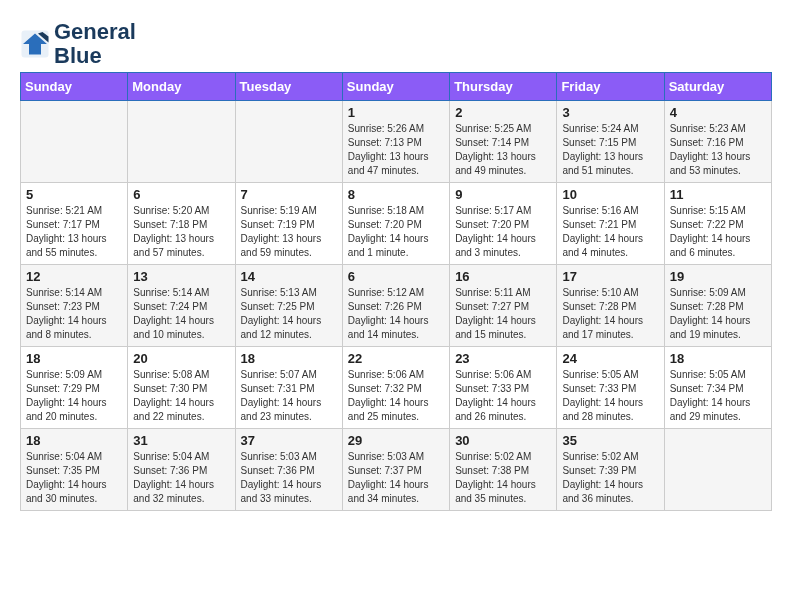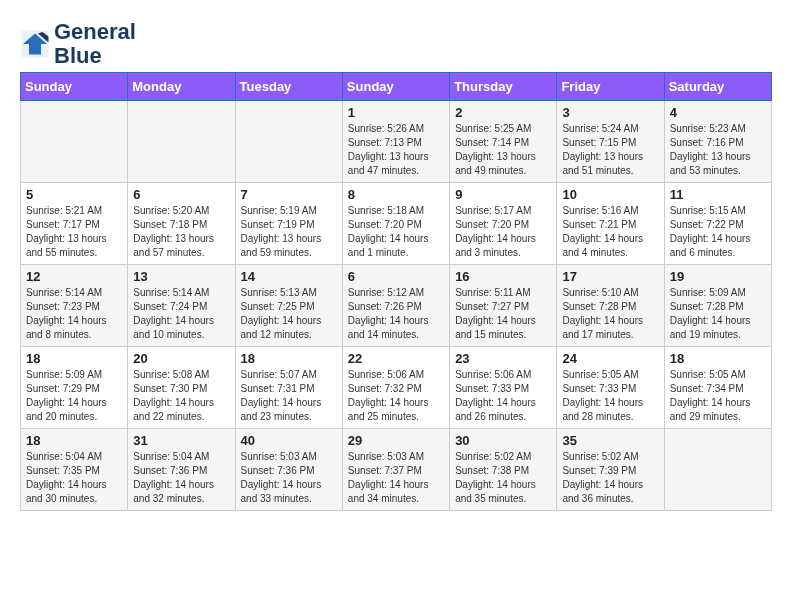--- a/index.html
+++ b/index.html
@@ -240,21 +240,21 @@
       <tr>
         <td>
           <span class="day-num">18</span>
           <div class="day-info">Sunrise: 5:04 AM<br>Sunset: 7:35 PM<br>Daylight: 14 hours<br>and 30 minutes.</div>
         </td>
         <td>
           <span class="day-num">31</span>
           <div class="day-info">Sunrise: 5:04 AM<br>Sunset: 7:36 PM<br>Daylight: 14 hours<br>and 32 minutes.</div>
         </td>
         <td>
-          <span class="day-num">40</span>
+          <span class="day-num">37</span>
           <div class="day-info">Sunrise: 5:03 AM<br>Sunset: 7:36 PM<br>Daylight: 14 hours<br>and 33 minutes.</div>
         </td>
         <td>
           <span class="day-num">29</span>
           <div class="day-info">Sunrise: 5:03 AM<br>Sunset: 7:37 PM<br>Daylight: 14 hours<br>and 34 minutes.</div>
         </td>
         <td>
           <span class="day-num">30</span>
           <div class="day-info">Sunrise: 5:02 AM<br>Sunset: 7:38 PM<br>Daylight: 14 hours<br>and 35 minutes.</div>
         </td>

